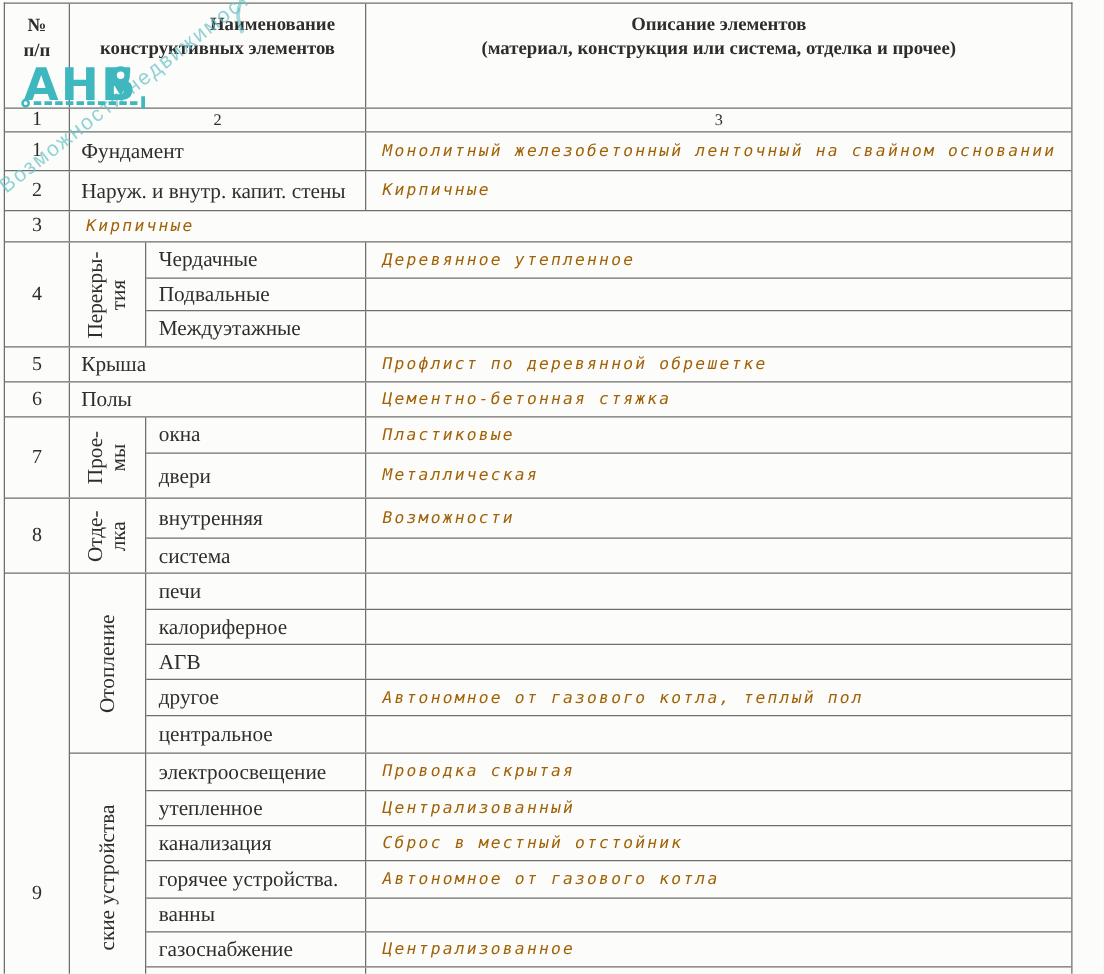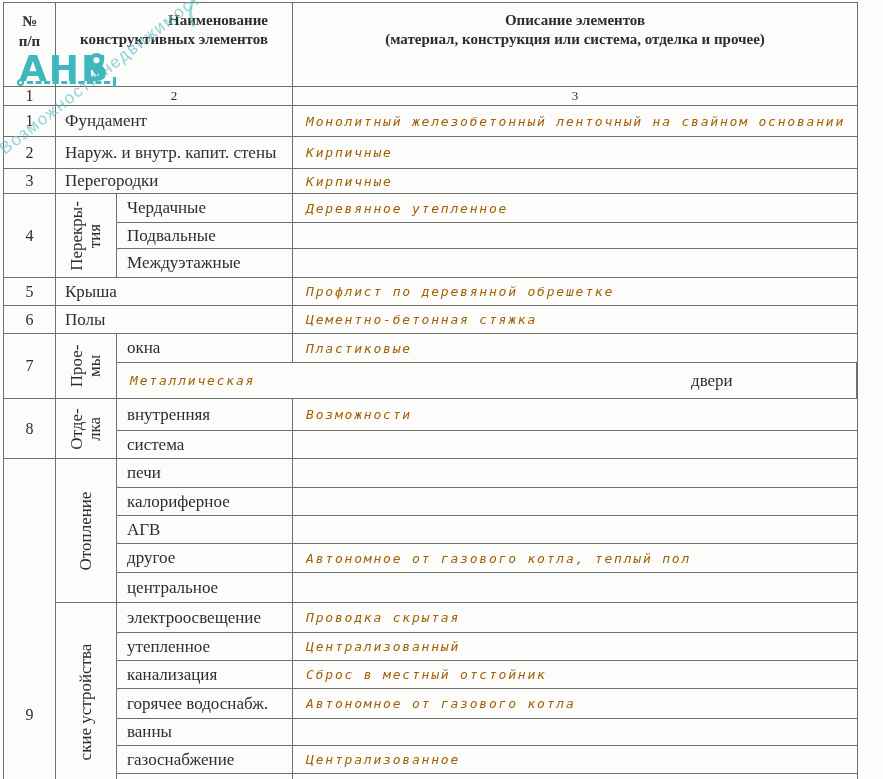--- a/index.html
+++ b/index.html
@@ -131,21 +131,20 @@
     </div>
 
     <div class="row" style="height:32px">
       <div class="c c-num">2</div>
       <div class="c c-wide">Наруж. и внутр. капит. стены</div>
       <div class="c c-desc">Кирпичные</div>
     </div>
 
     <div class="row" style="height:25px">
       <div class="c c-num">3</div>
-      <div class="c c-wide">Перегородки</div>
       <div class="c c-desc">Кирпичные</div>
     </div>
 
     <div class="group">
       <div class="c c-num">4</div>
       <div class="c c-rot">
         <div class="rot">
           <span>Перекры-</span>
           <span>тия</span>
         </div>
@@ -185,22 +184,22 @@
           <span>Прое-</span>
           <span>мы</span>
         </div>
       </div>
       <div class="gbody">
         <div class="gi" style="height:29px">
           <div class="c c-name">окна</div>
           <div class="c c-desc">Пластиковые</div>
         </div>
         <div class="gi" style="height:35px">
+          <div class="c c-name">двери</div>
           <div class="c c-desc">Металлическая</div>
-          <div class="c c-name">двери</div>
         </div>
       </div>
     </div>
 
     <div class="group">
       <div class="c c-num">8</div>
       <div class="c c-rot">
         <div class="rot">
           <span>Отде-</span>
           <span>лка</span>
@@ -257,21 +256,21 @@
         </div>
         <div class="gi" style="height:28px">
           <div class="c c-name">утепленное</div>
           <div class="c c-desc">Централизованный</div>
         </div>
         <div class="gi" style="height:28px">
           <div class="c c-name">канализация</div>
           <div class="c c-desc">Сброс в местный отстойник</div>
         </div>
         <div class="gi" style="height:30px">
-          <div class="c c-name">горячее водоснабж.</div>
+          <div class="c c-name">горячее устройства.</div>
           <div class="c c-desc">Автономное от газового котла</div>
         </div>
         <div class="gi" style="height:27px">
           <div class="c c-name">ванны</div>
           <div class="c c-desc"></div>
         </div>
         <div class="gi" style="height:28px;border-bottom:1px solid var(--ln)">
           <div class="c c-name">газоснабжение</div>
           <div class="c c-desc">Централизованное</div>
         </div>

